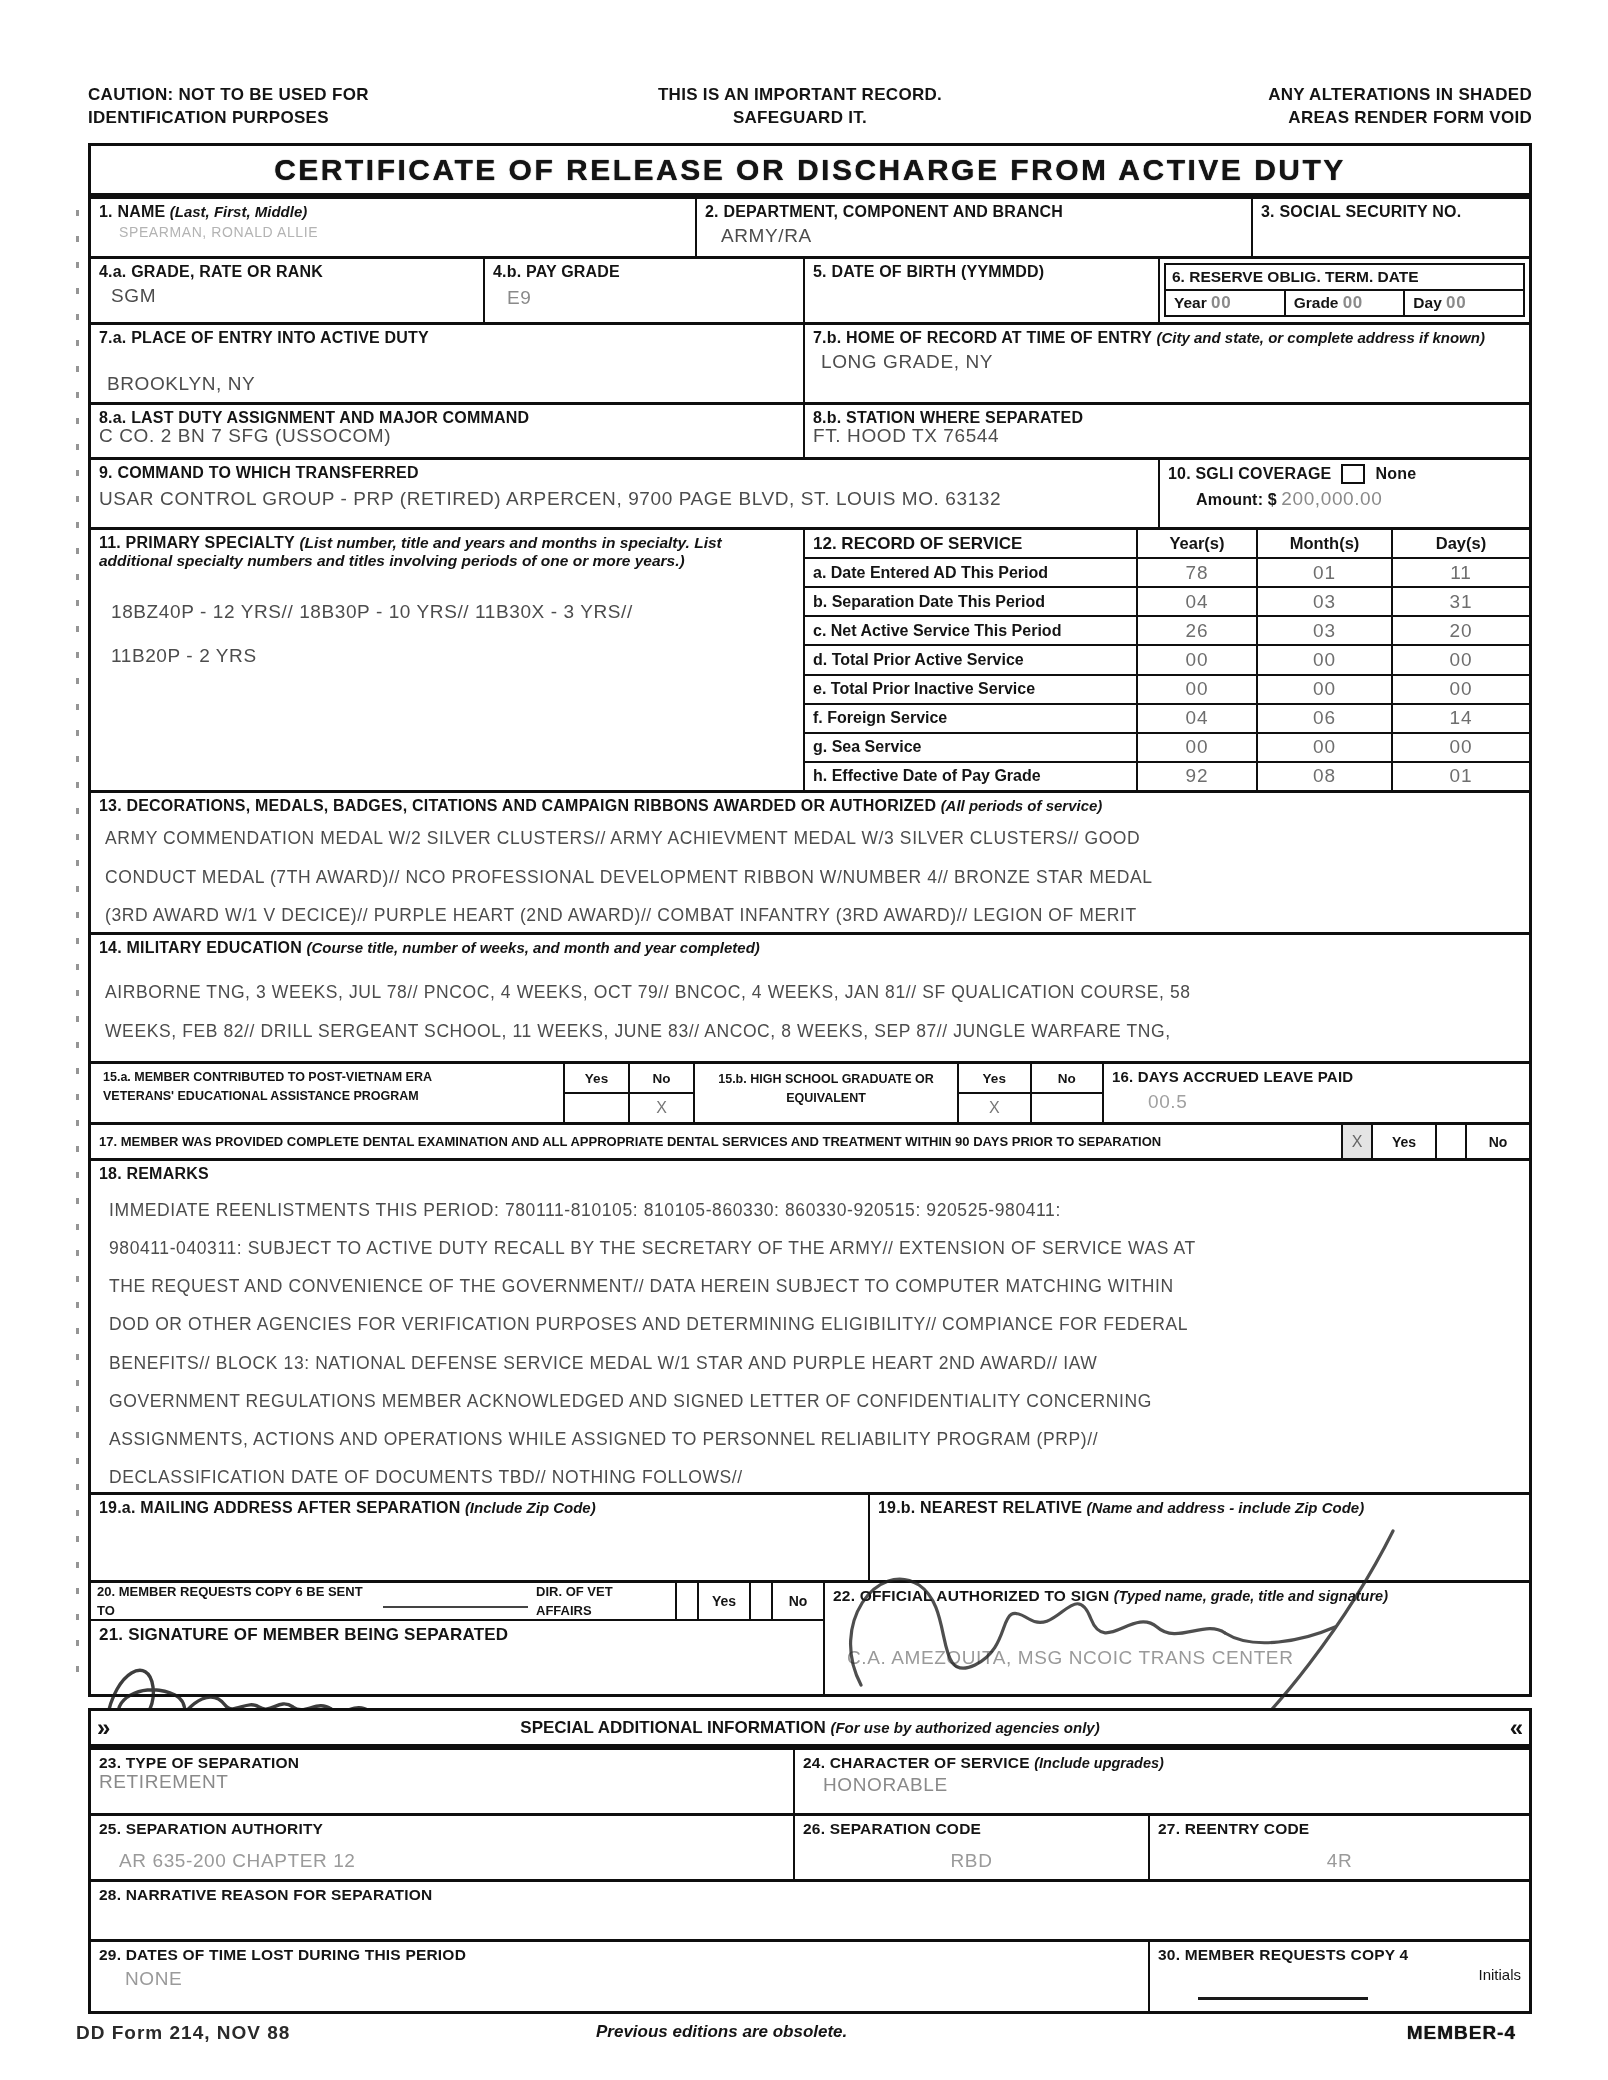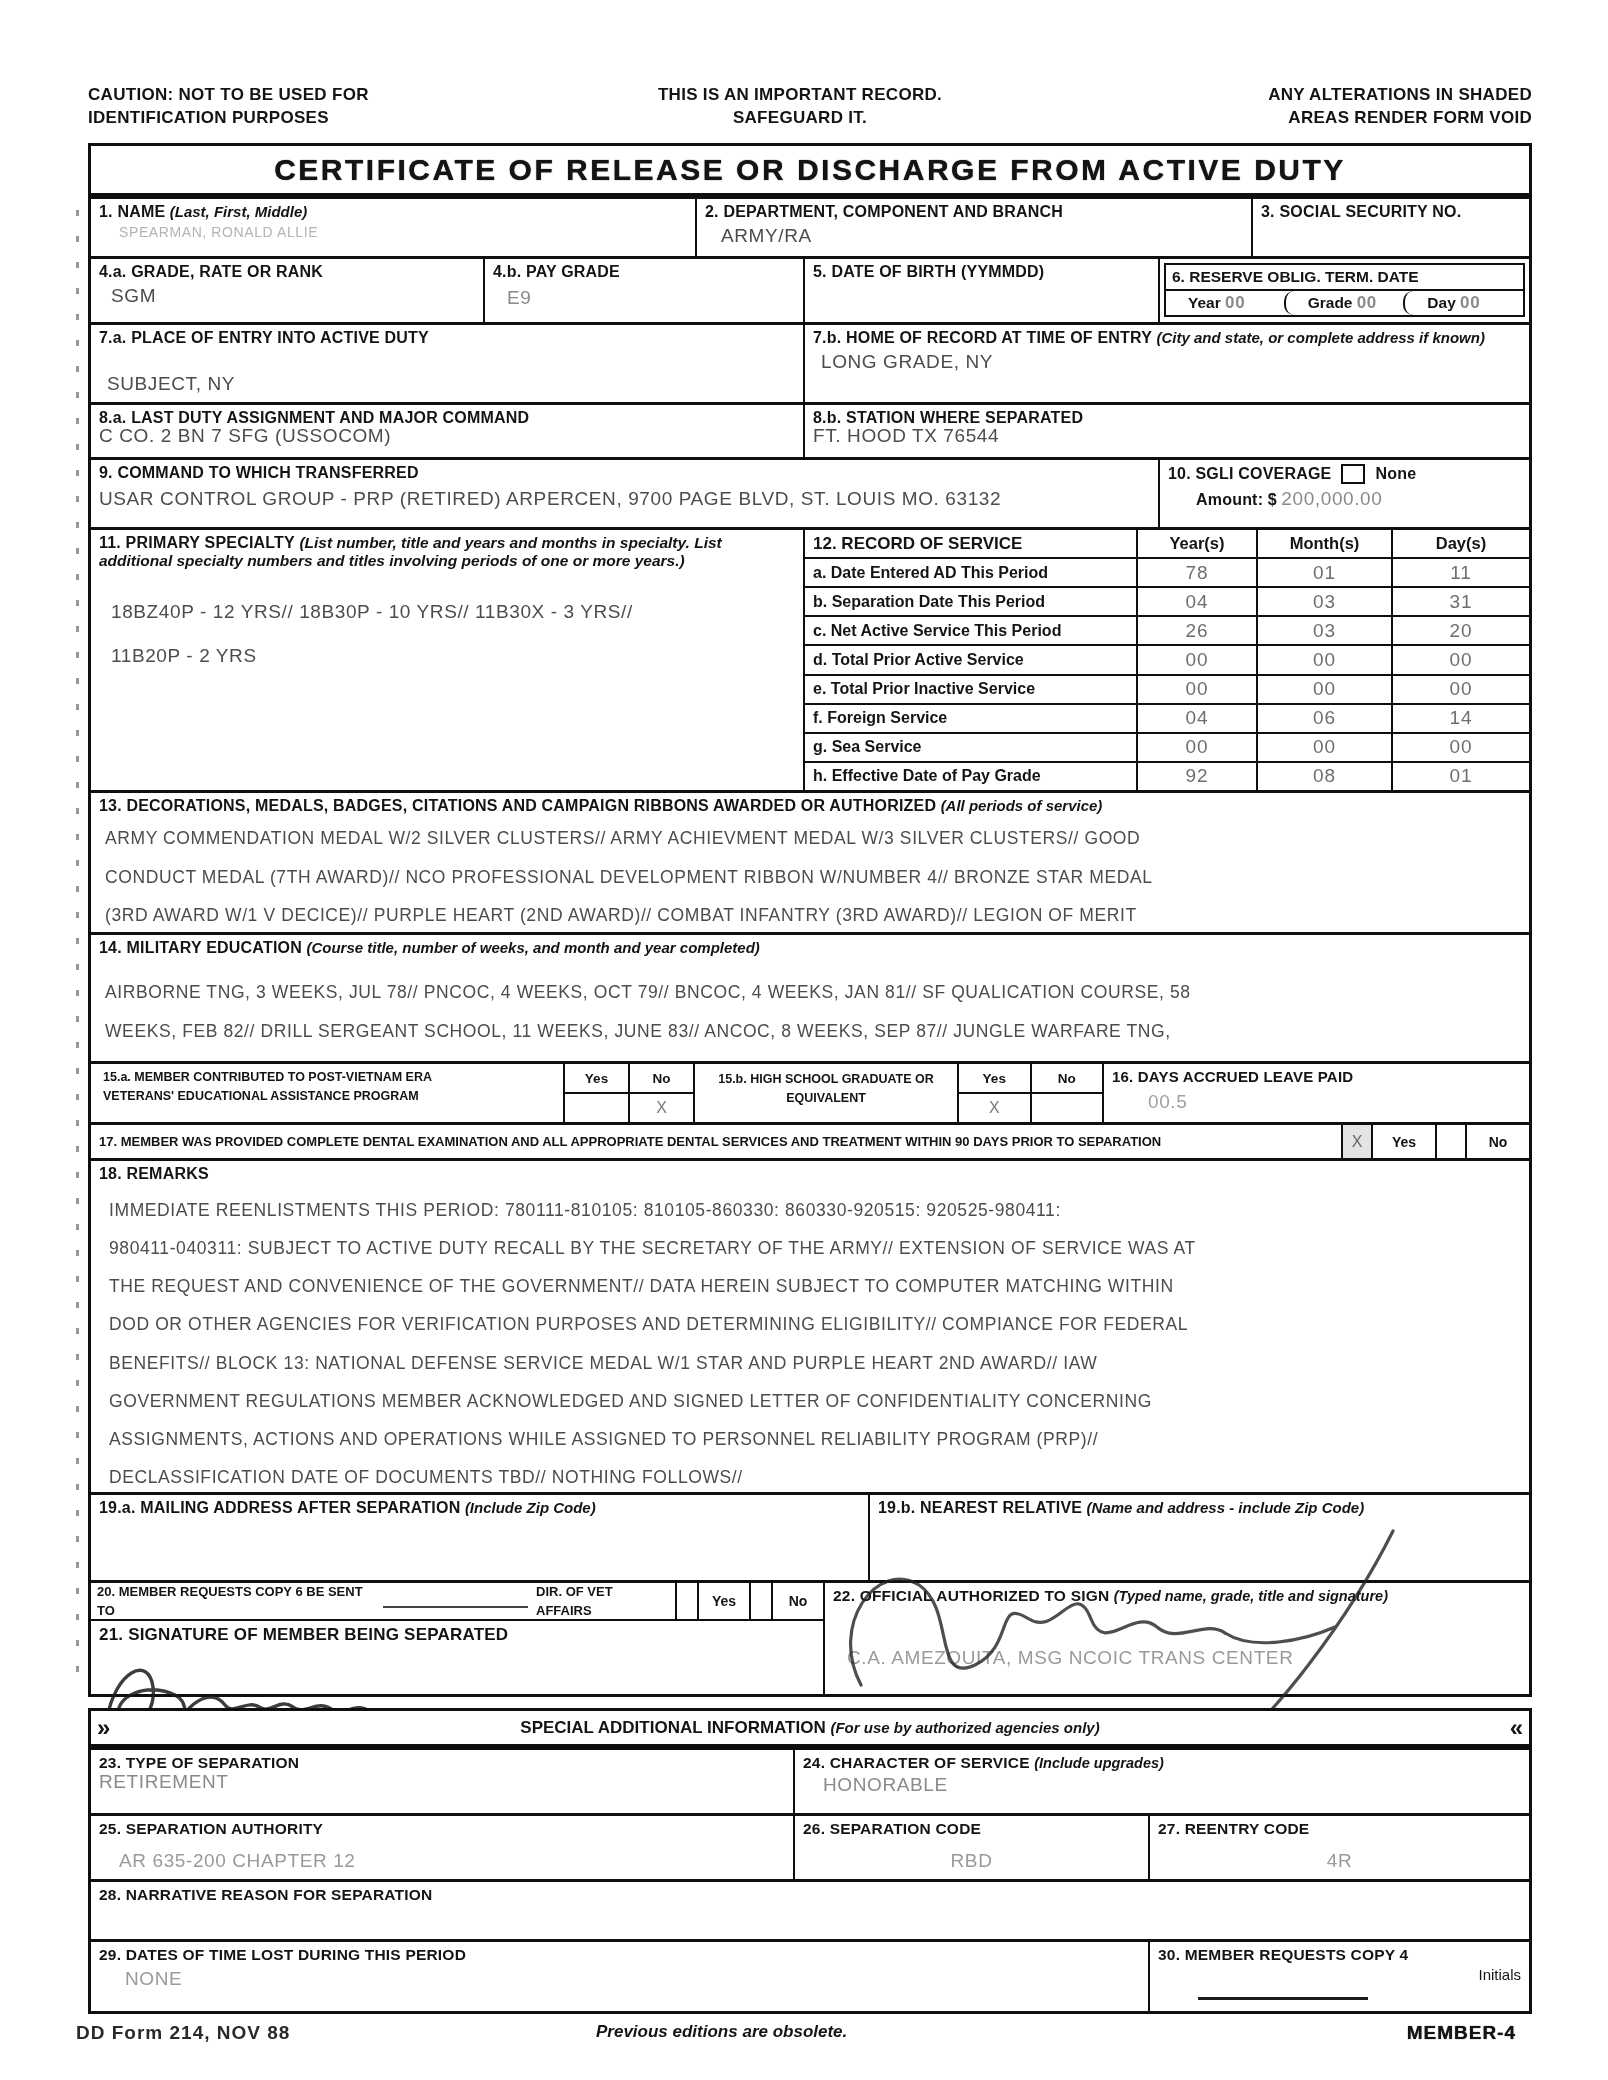--- a/index.html
+++ b/index.html
@@ -83,21 +83,21 @@
   .bg-mark { width: 30px; background: #e4e4e4; color: #666; font-weight: normal; font-size: 16px; }
   .bg-yn { width: 64px; }
   .bg-gap { width: 30px; }
 
   .chkbox { display: inline-block; width: 24px; height: 20px; border: 2px solid #0f0f0f; vertical-align: middle; }
 
   
   .resv { border: 2px solid #0f0f0f; margin: 2px; }
   .resv-top { font-weight: bold; font-size: 15.5px; padding: 3px 6px; border-bottom: 2px solid #0f0f0f; }
   .resv-bot { display: flex; }
-  .resv-c { flex: 1; border-left: 2px solid #0f0f0f; padding: 2px 22px; font-weight: bold; font-size: 15.5px; border-radius: 10px; }
+  .resv-c { flex: 1; border-left: 2px solid #0f0f0f; padding: 2px 8px; font-weight: bold; font-size: 15.5px; }
   .resv-c:first-child { border-left: none; }
   .resv-c .vl { font-size: 17px; }
 
   .banner {
     height: 36px; display: flex; align-items: center; justify-content: center;
     border-bottom: 3px solid #0f0f0f; position: relative;
     font-weight: bold; font-size: 17px;
   }
   .banner .arrow { position: absolute; top: 0; font-size: 24px; line-height: 34px; font-weight: bold; }
   .arrow-l { left: 6px; } .arrow-r { right: 6px; }
@@ -183,21 +183,21 @@
             <span class="vl">00</span>
           </div>
         </div>
       </div>
     </div>
   </div>
 
   <div class="row r3">
     <div class="cell" style="width:712px">
       <div class="lbl">7.a. PLACE OF ENTRY INTO ACTIVE DUTY</div>
-      <div class="v" style="margin:26px 0 0 8px">SUBJECT, NY</div>
+      <div class="v" style="margin:26px 0 0 8px">BROOKLYN, NY</div>
     </div>
     <div class="cell" style="flex:1">
       <span class="lbl">7.b. HOME OF RECORD AT TIME OF ENTRY</span>
       <span class="note">(City and state, or complete address if known)</span>
       <div class="v" style="margin:4px 0 0 8px">LONG GRADE, NY</div>
     </div>
   </div>
 
   <div class="row r4">
     <div class="cell" style="width:712px">

